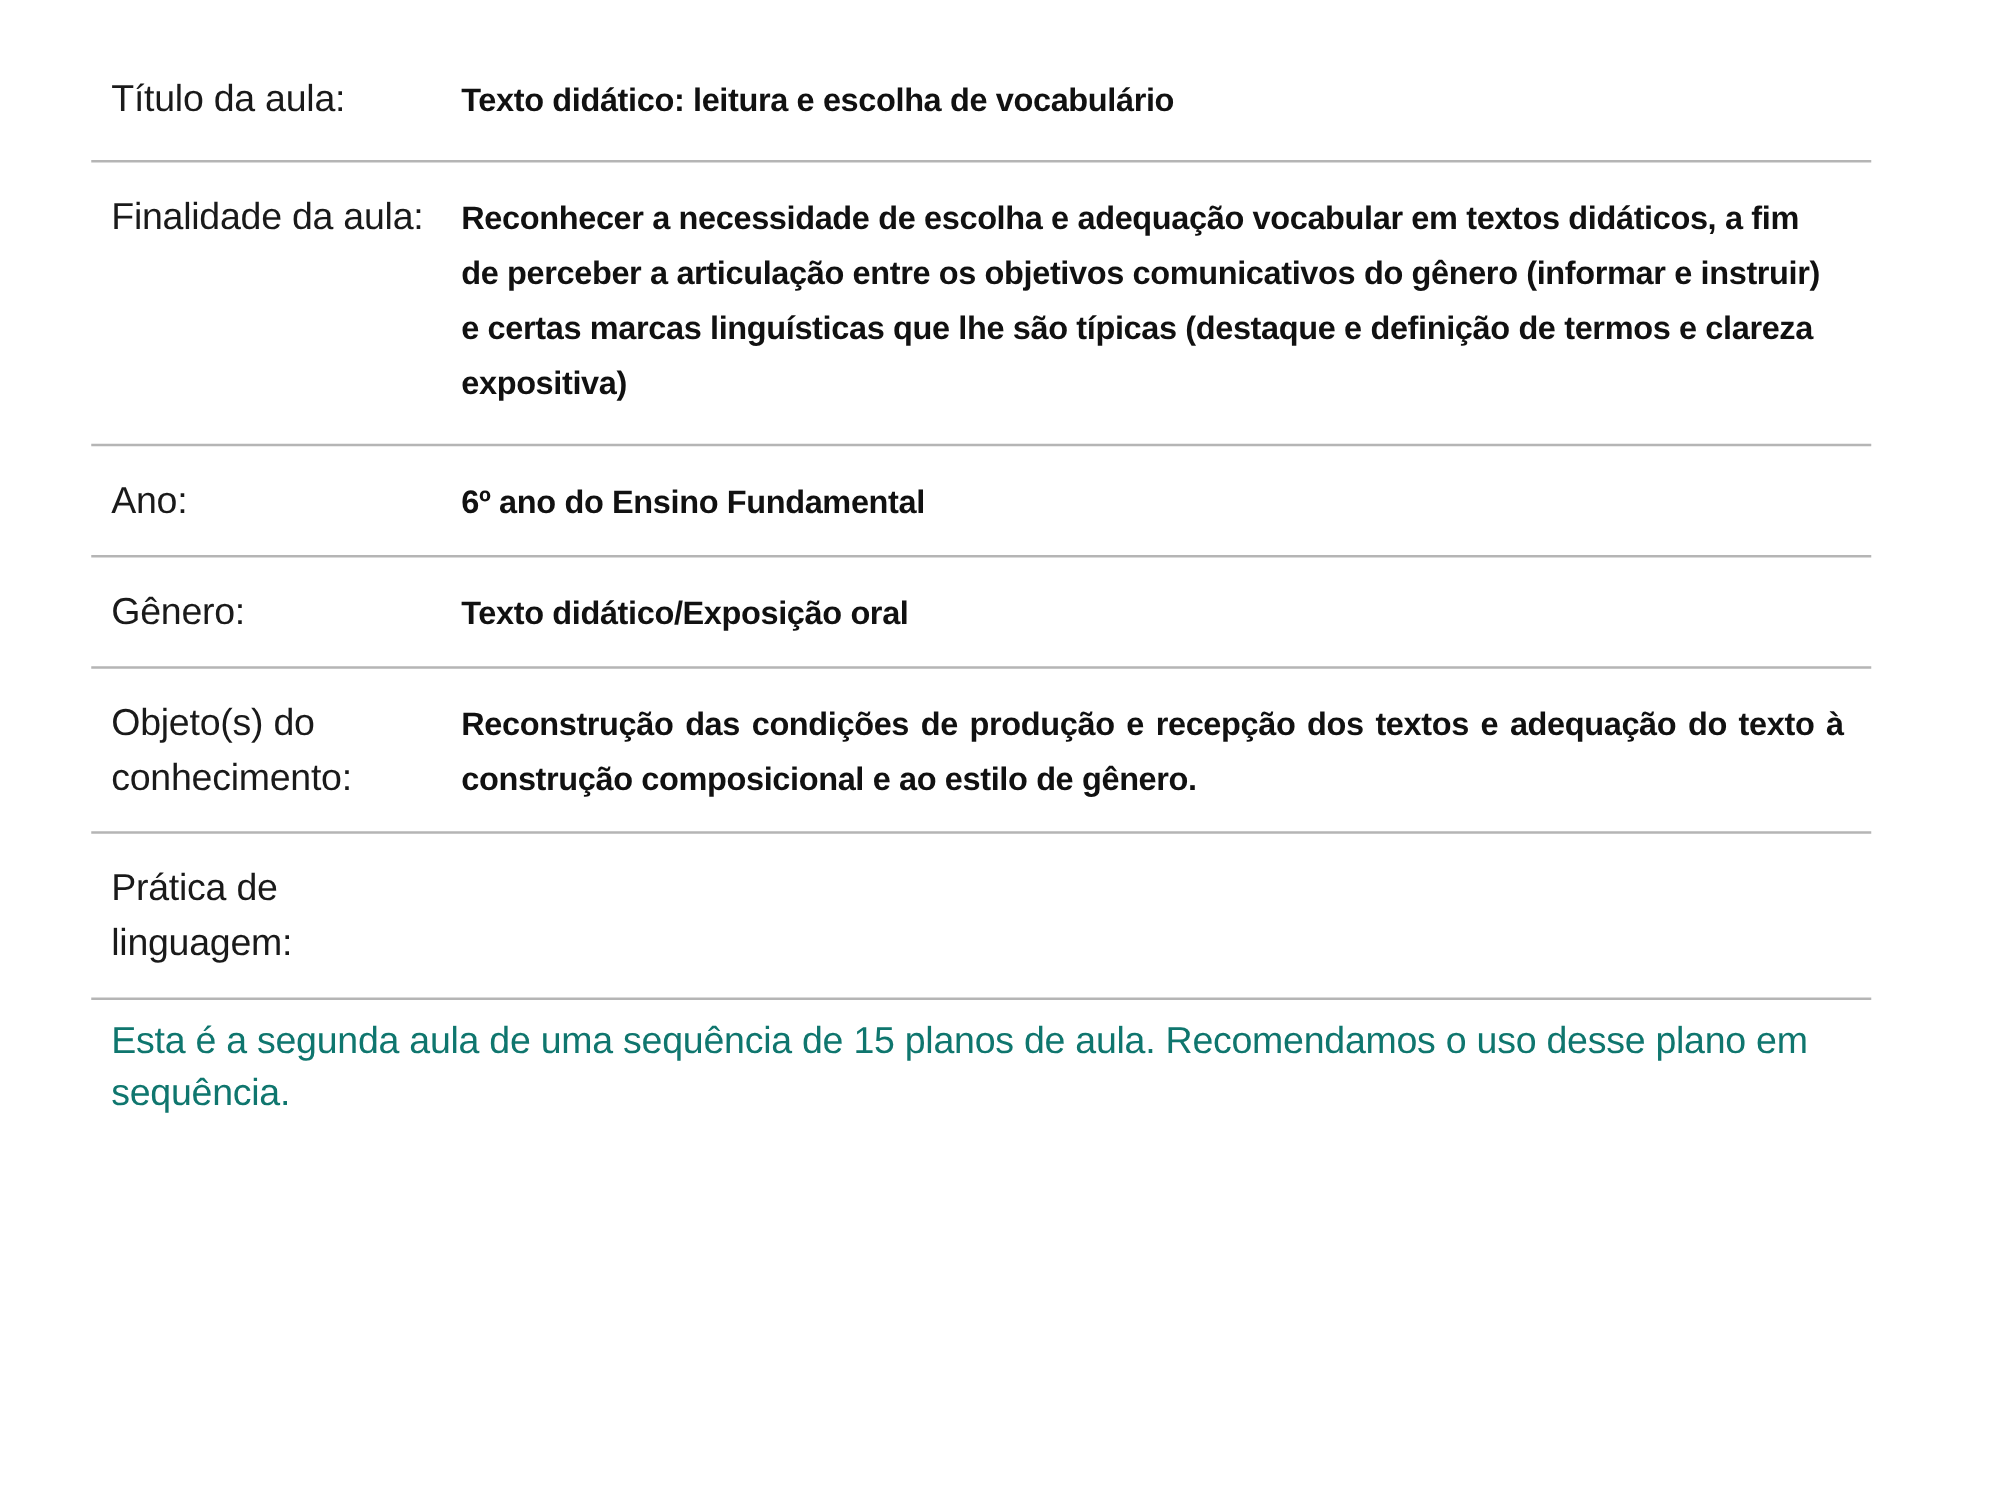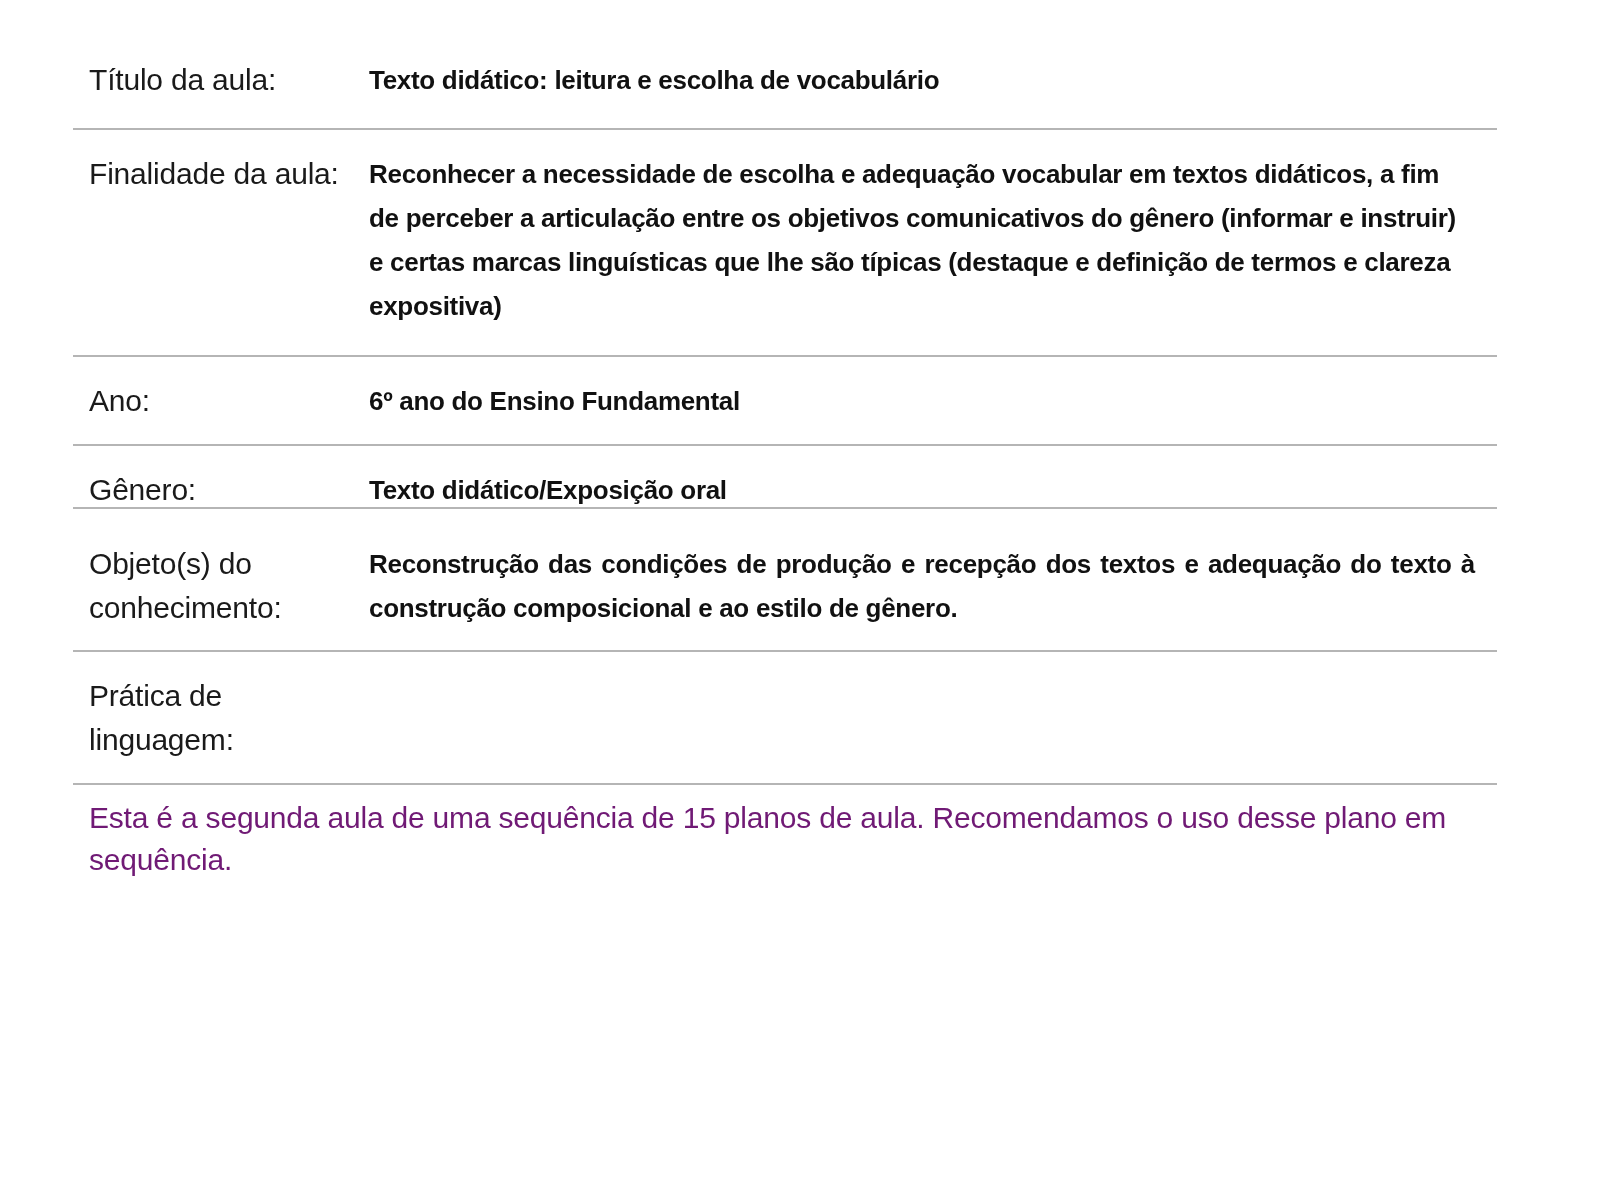--- a/index.html
+++ b/index.html
@@ -45,31 +45,31 @@
       font-weight: bold;
       color: #111111;
       letter-spacing: -0.3px;
     }
     .value.justify {
       text-align: justify;
     }
     .r-titulo { padding-top: 22px; height: 94px; }
     .r-finalidade { padding-top: 22px; height: 227px; }
     .r-ano { padding-top: 22px; height: 89px; }
-    .r-genero { padding-top: 22px; height: 63px; }
-    .r-objeto { padding-top: 22px; height: 132px; margin-top: 11px; }
+    .r-genero { padding-top: 22px; height: 89px; }
+    .r-objeto { padding-top: 22px; height: 132px; }
     .r-pratica { padding-top: 22px; height: 133px; }
     .r-habilidade { padding-top: 22px; height: 133px; }
 
     .note {
       padding-left: 16px;
       padding-top: 12px;
       font-size: 30px;
       line-height: 42px;
-      color: #701a75;
+      color: #0f766e;
       letter-spacing: -0.2px;
       width: 1410px;
       box-sizing: border-box;
     }
   </style>
 </head>
 <body>
 
 <div class="sheet">
 

